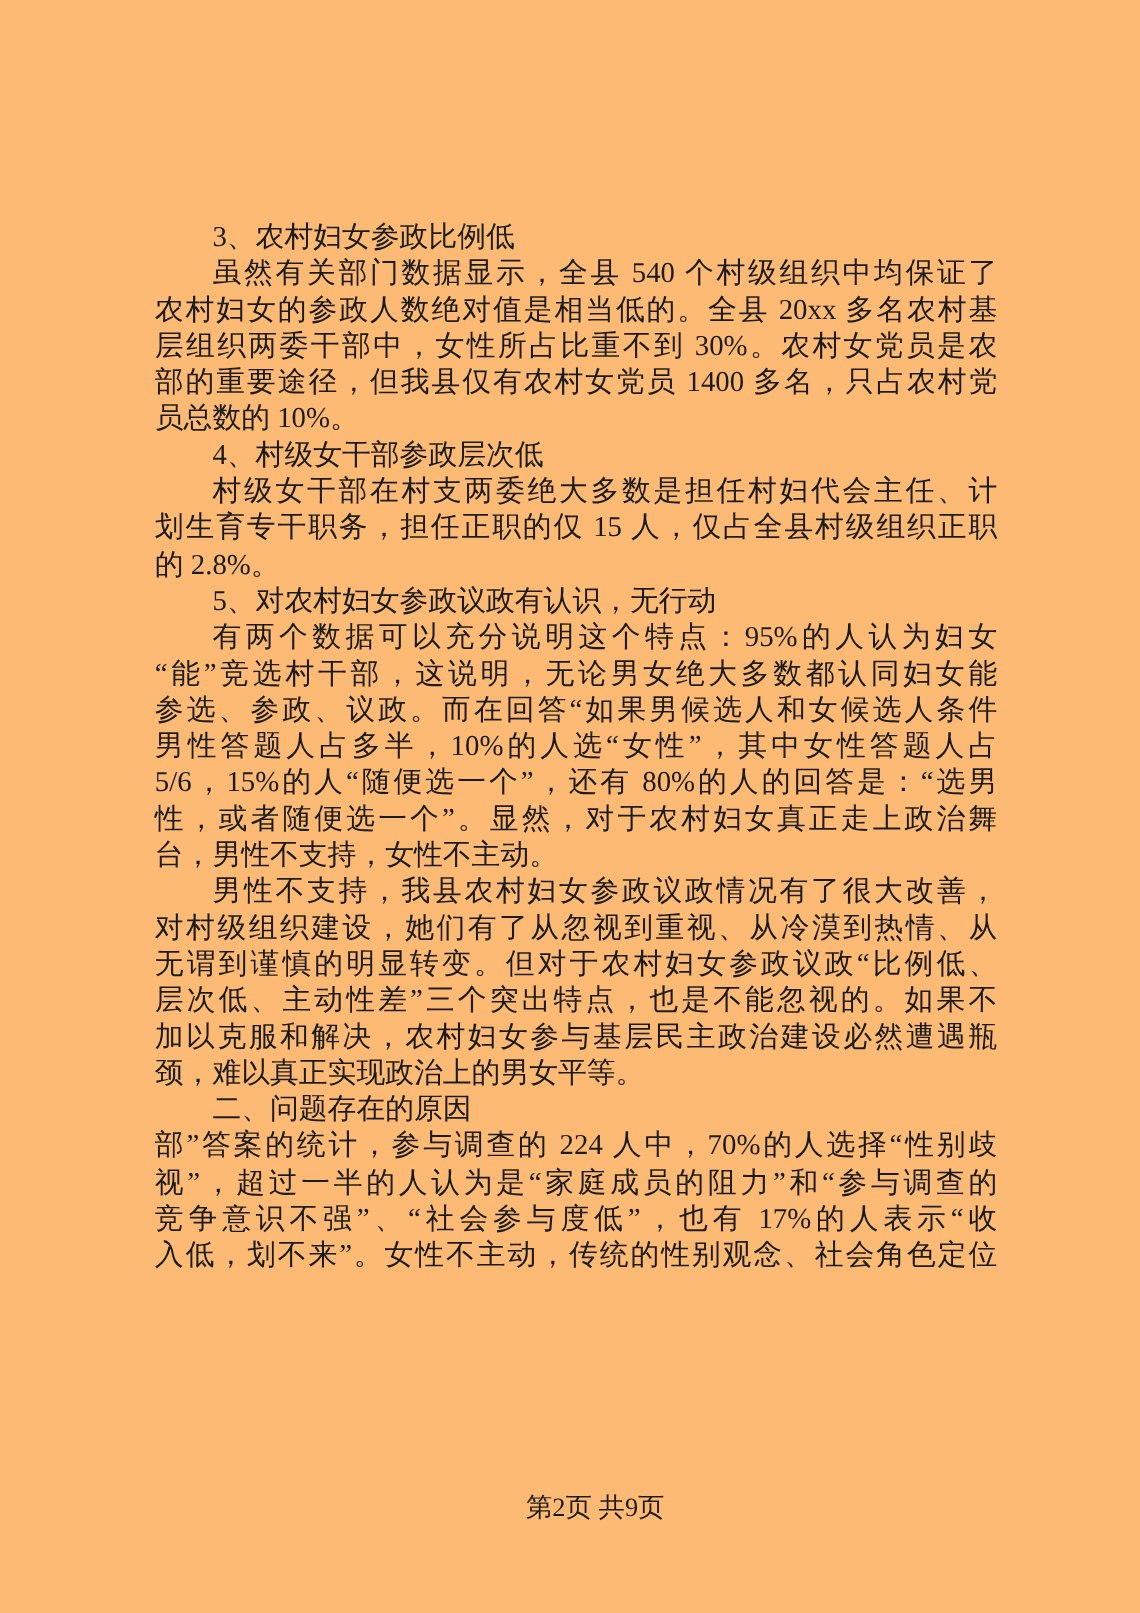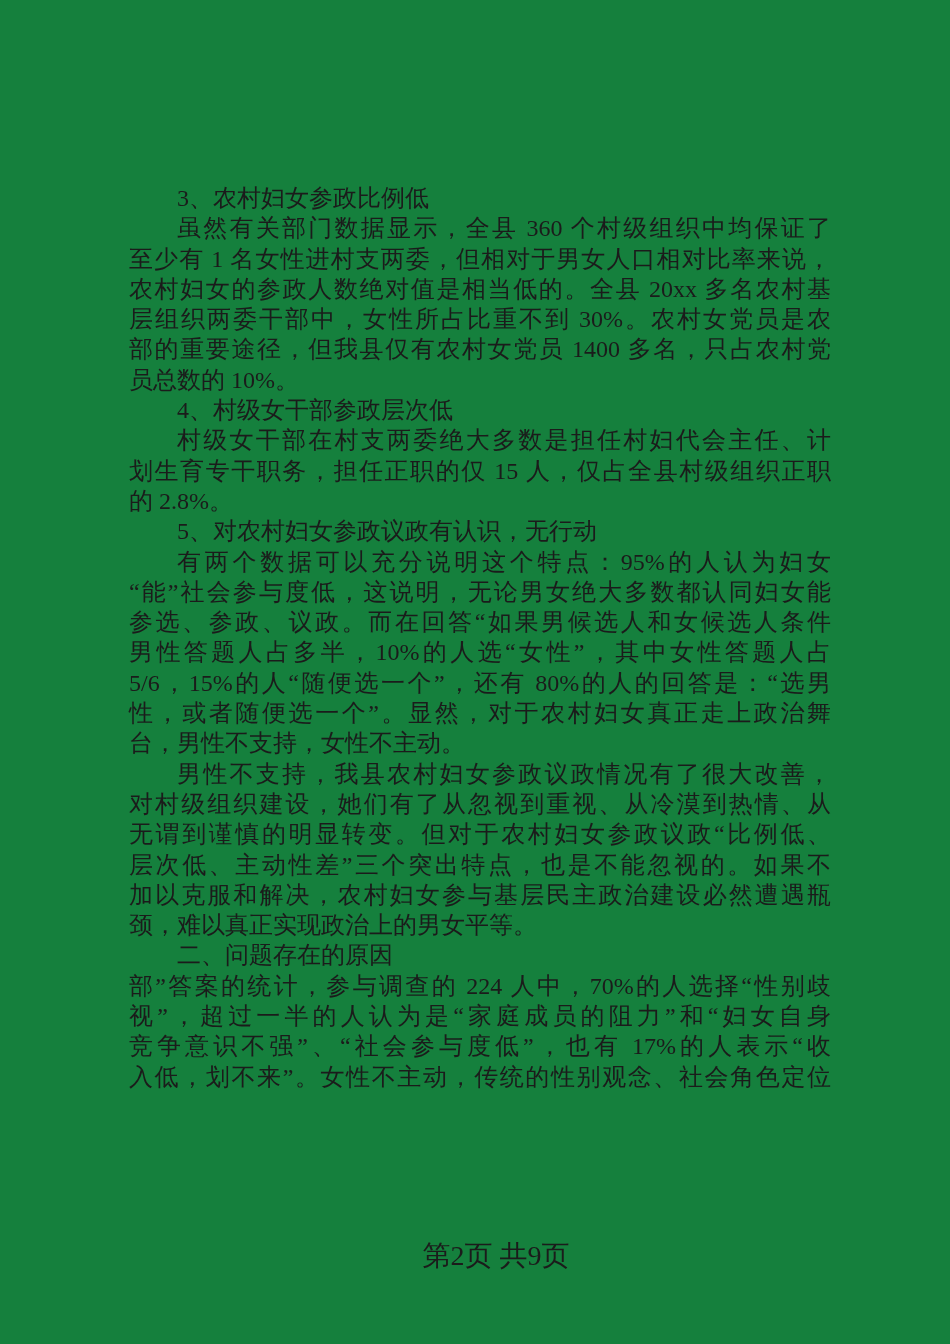--- a/index.html
+++ b/index.html
@@ -4,21 +4,21 @@
 <style>
   html, body {
     margin: 0;
     padding: 0;
     background: #ffffff;
   }
   .page {
     position: relative;
     width: 950px;
     height: 1344px;
-    background: #15803d;
+    background: #fdba74;
     overflow: hidden;
     font-family: "Liberation Serif", "DejaVu Serif", serif;
     color: #1b1b1b;
   }
   .textblock {
     position: absolute;
     left: 129px;
     top: 183px;
     width: 702px;
   }
@@ -36,57 +36,56 @@
   }
   .line.indent {
     text-indent: 48px;
   }
   .footer {
     position: absolute;
     top: 1243px;
     left: 42px;
     width: 908px;
     text-align: center;
-    font-size: 28px;
+    font-size: 22px;
     line-height: 26px;
     color: #1b1b1b;
   }
 </style>
 </head>
 <body>
 
 <div class="page">
   <div class="textblock" id="textblock">
       <div class="line indent">3、农村妇女参政比例低</div>
-      <div class="line indent fill">虽然有关部门数据显示，全县 360 个村级组织中均保证了</div>
-      <div class="line fill">至少有 1 名女性进村支两委，但相对于男女人口相对比率来说，</div>
+      <div class="line indent fill">虽然有关部门数据显示，全县 540 个村级组织中均保证了</div>
       <div class="line fill">农村妇女的参政人数绝对值是相当低的。全县 20xx 多名农村基</div>
       <div class="line fill">层组织两委干部中，女性所占比重不到 30%。农村女党员是农</div>
       <div class="line fill">部的重要途径，但我县仅有农村女党员 1400 多名，只占农村党</div>
       <div class="line">员总数的 10%。</div>
       <div class="line indent">4、村级女干部参政层次低</div>
       <div class="line indent fill">村级女干部在村支两委绝大多数是担任村妇代会主任、计</div>
       <div class="line fill">划生育专干职务，担任正职的仅 15 人，仅占全县村级组织正职</div>
       <div class="line">的 2.8%。</div>
       <div class="line indent">5、对农村妇女参政议政有认识，无行动</div>
       <div class="line indent fill">有两个数据可以充分说明这个特点：95%的人认为妇女</div>
-      <div class="line fill">“能”社会参与度低，这说明，无论男女绝大多数都认同妇女能</div>
+      <div class="line fill">“能”竞选村干部，这说明，无论男女绝大多数都认同妇女能</div>
       <div class="line fill">参选、参政、议政。而在回答“如果男候选人和女候选人条件</div>
       <div class="line fill">男性答题人占多半，10%的人选“女性”，其中女性答题人占</div>
       <div class="line fill">5/6，15%的人“随便选一个”，还有 80%的人的回答是：“选男</div>
       <div class="line fill">性，或者随便选一个”。显然，对于农村妇女真正走上政治舞</div>
       <div class="line">台，男性不支持，女性不主动。</div>
       <div class="line indent fill">男性不支持，我县农村妇女参政议政情况有了很大改善，</div>
       <div class="line fill">对村级组织建设，她们有了从忽视到重视、从冷漠到热情、从</div>
       <div class="line fill">无谓到谨慎的明显转变。但对于农村妇女参政议政“比例低、</div>
       <div class="line fill">层次低、主动性差”三个突出特点，也是不能忽视的。如果不</div>
       <div class="line fill">加以克服和解决，农村妇女参与基层民主政治建设必然遭遇瓶</div>
       <div class="line">颈，难以真正实现政治上的男女平等。</div>
       <div class="line indent">二、问题存在的原因</div>
       <div class="line fill">部”答案的统计，参与调查的 224 人中，70%的人选择“性别歧</div>
-      <div class="line fill">视”，超过一半的人认为是“家庭成员的阻力”和“妇女自身</div>
+      <div class="line fill">视”，超过一半的人认为是“家庭成员的阻力”和“参与调查的</div>
       <div class="line fill">竞争意识不强”、“社会参与度低”，也有 17%的人表示“收</div>
       <div class="line fill">入低，划不来”。女性不主动，传统的性别观念、社会角色定位</div>
     </div>
   <div class="footer">
     <span>第2页 共9页</span>
   </div>
 </div>
 
 </body></html>

